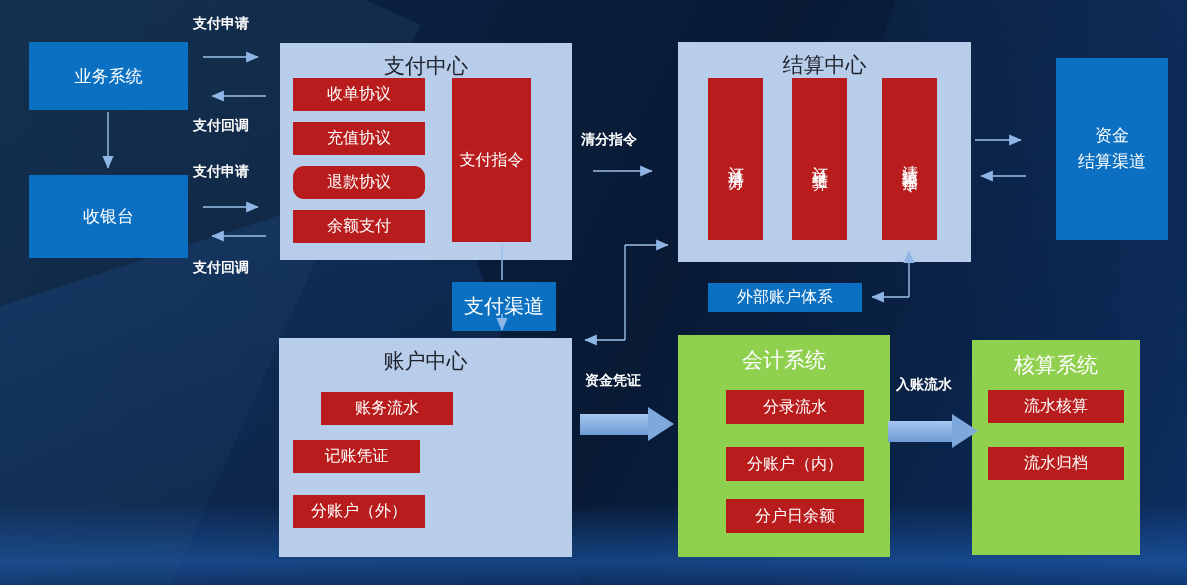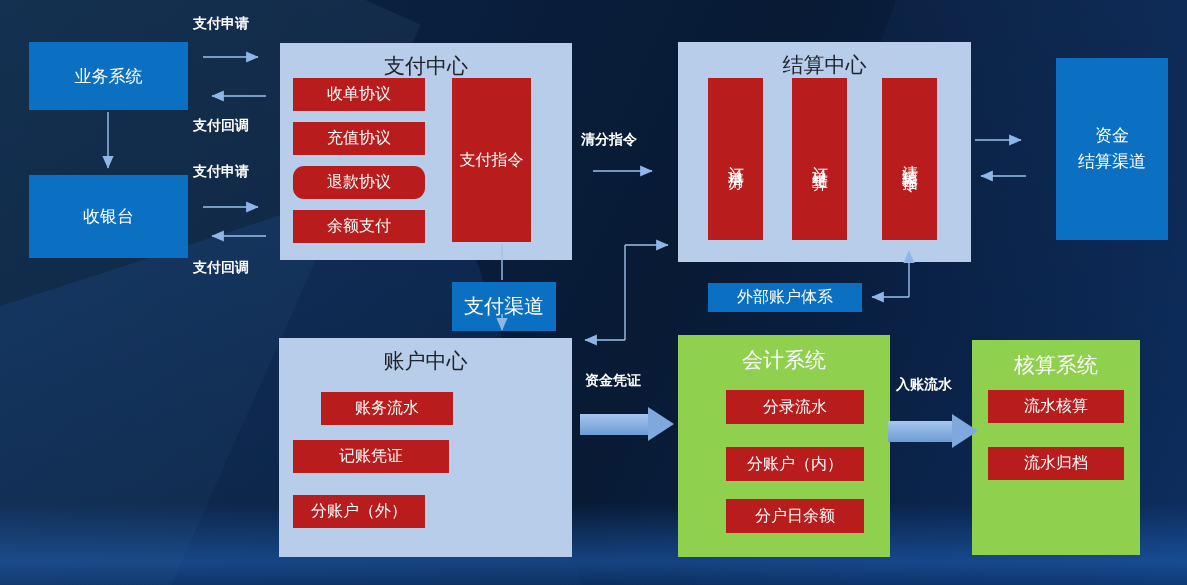--- a/index.html
+++ b/index.html
@@ -79,21 +79,21 @@
       <div>资金</div>
       <div>结算渠道</div>
     </div>
   </div>
 
   <div class="node" style="left:708px;top:283px;width:154px;height:29px;font-size:16px;">外部账户体系</div>
 
   <div class="panel" style="left:279px;top:338px;width:293px;height:219px;">
     <div class="panel-title">账户中心</div>
     <div class="sub" style="left:14px;top:54px;width:132px;height:33px;margin-left:28px;">账务流水</div>
-    <div class="sub" style="left:14px;top:102px;width:156px;height:33px;">记账凭证</div>
+    <div class="sub" style="left:14px;top:102px;width:127px;height:33px;">记账凭证</div>
     <div class="sub" style="left:14px;top:157px;width:132px;height:33px;">分账户（外）</div>
   </div>
 
   <div class="flow-label" style="left:585px;top:372px;">资金凭证</div>
   <div class="ba-bar" style="left:580px;top:414px;width:68px;height:21px;"></div>
   <div class="ba-head" style="left:648px;top:407px;border-width:17px 0 17px 26px;border-left-color:#7fa9dc;"></div>
 
   <div class="panel-green" style="left:678px;top:335px;width:212px;height:222px;">
     <div class="panel-title" style="top:11px;">会计系统</div>
     <div class="sub" style="left:48px;top:55px;width:138px;height:34px;">分录流水</div>

